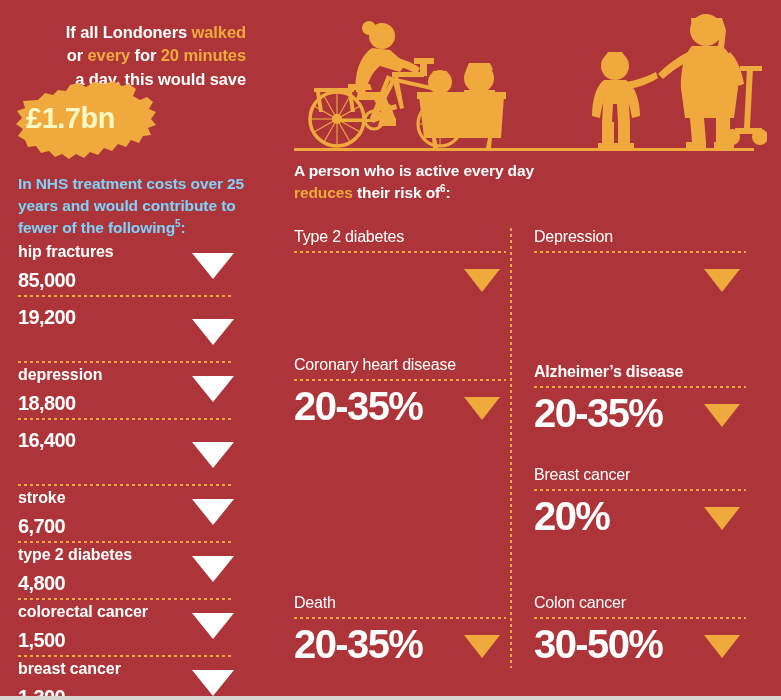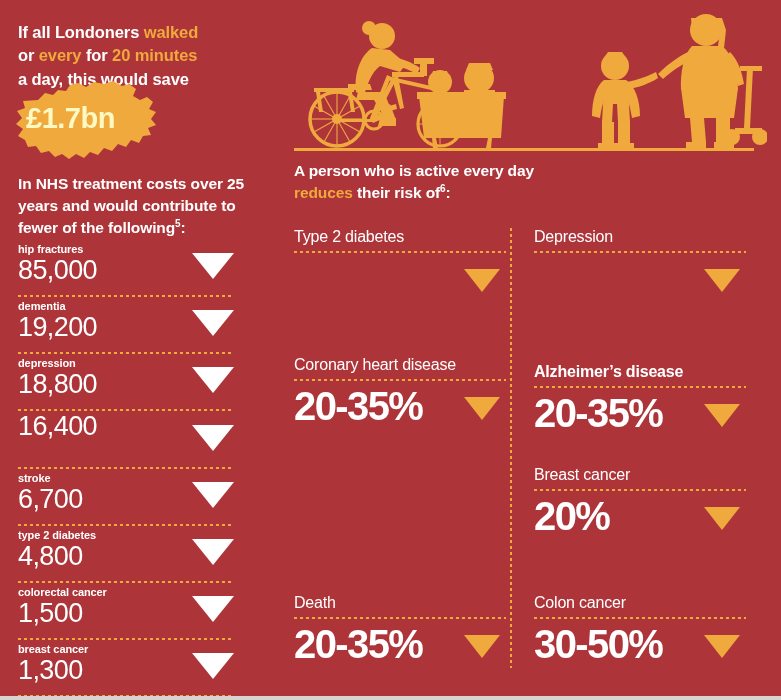--- a/index.html
+++ b/index.html
@@ -27,20 +27,21 @@
     width: 262px; height: 696px;
   }
   .intro {
     position: absolute; left: 18px; top: 21px;
     width: 228px;
     font-size: 16.5px;
     font-weight: bold;
     line-height: 1.42;
     color: #ffffff;
     letter-spacing: -0.1px;
+    text-align: right;
   }
   .gold { color: #efa93d; }
 
   .map-wrap {
     position: absolute; left: 12px; top: 78px;
     width: 160px; height: 88px;
   }
   .map-wrap svg { display: block; }
   .map-label {
     position: absolute; left: 14px; top: 24px;
@@ -50,21 +51,21 @@
     letter-spacing: -0.5px;
     white-space: nowrap;
   }
 
   .subintro {
     position: absolute; left: 18px; top: 173px;
     width: 230px;
     font-size: 15.5px;
     font-weight: bold;
     line-height: 1.42;
-    color: #ffffff;
+    color: #7dd3fc;
     letter-spacing: -0.1px;
   }
   .sup { font-size: 10px; vertical-align: super; }
 
   #stat-list {
     position: absolute; left: 0; top: 240px;
     width: 262px;
   }
   .stat-row {
     position: relative;
@@ -72,34 +73,34 @@
     padding-left: 18px;
   }
   .stat-row .dots {
     position: absolute; left: 18px; bottom: 0;
     width: 213px; height: 2px;
     background-image: linear-gradient(to right, #efa93d 0 3px, transparent 3px 6px);
     background-size: 6px 2px;
     background-repeat: repeat-x;
   }
   .stat-label {
-    font-size: 11px;
+    font-size: 16px;
     font-weight: bold;
     color: #ffffff;
     line-height: 1;
     padding-top: 4px;
     letter-spacing: -0.1px;
   }
   .stat-value {
-    font-size: 27px;
-    font-weight: normal;
+    font-size: 20px;
+    font-weight: bold;
     color: #ffffff;
     line-height: 1.1;
     letter-spacing: -0.6px;
-    margin-top: 1px;
+    margin-top: 9px;
   }
   .tri-white {
     position: absolute;
     right: 28px;
     top: 13px;
     width: 0; height: 0;
     border-left: 21px solid transparent;
     border-right: 21px solid transparent;
     border-top: 26px solid #ffffff;
   }
@@ -214,21 +215,20 @@
     </div>
 
     <div id="stat-list">
         <div class="stat-row">
           <div class="stat-label">hip fractures</div>
           <div class="stat-value">85,000</div>
           <div class="tri-white"></div>
           <div class="dots"></div>
         </div>
         <div class="stat-row">
-          <div class="stat-label">dementia</div>
           <div class="stat-value">19,200</div>
           <div class="tri-white"></div>
           <div class="dots"></div>
         </div>
         <div class="stat-row">
           <div class="stat-label">depression</div>
           <div class="stat-value">18,800</div>
           <div class="tri-white"></div>
           <div class="dots"></div>
         </div>

